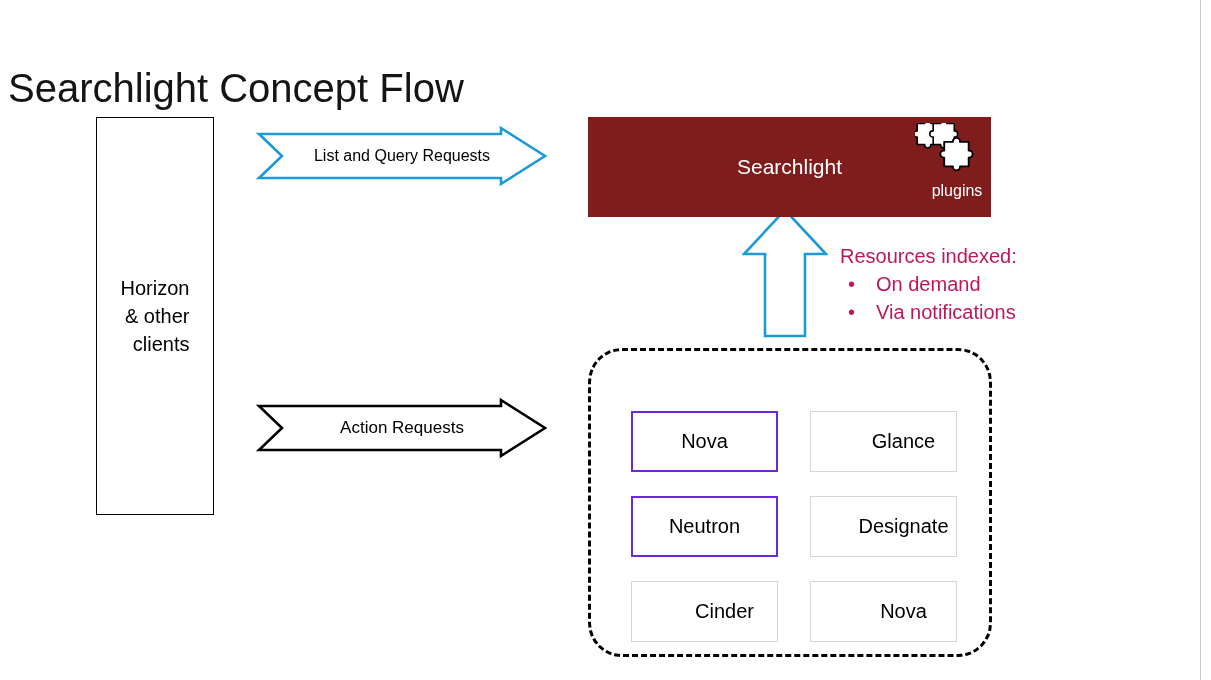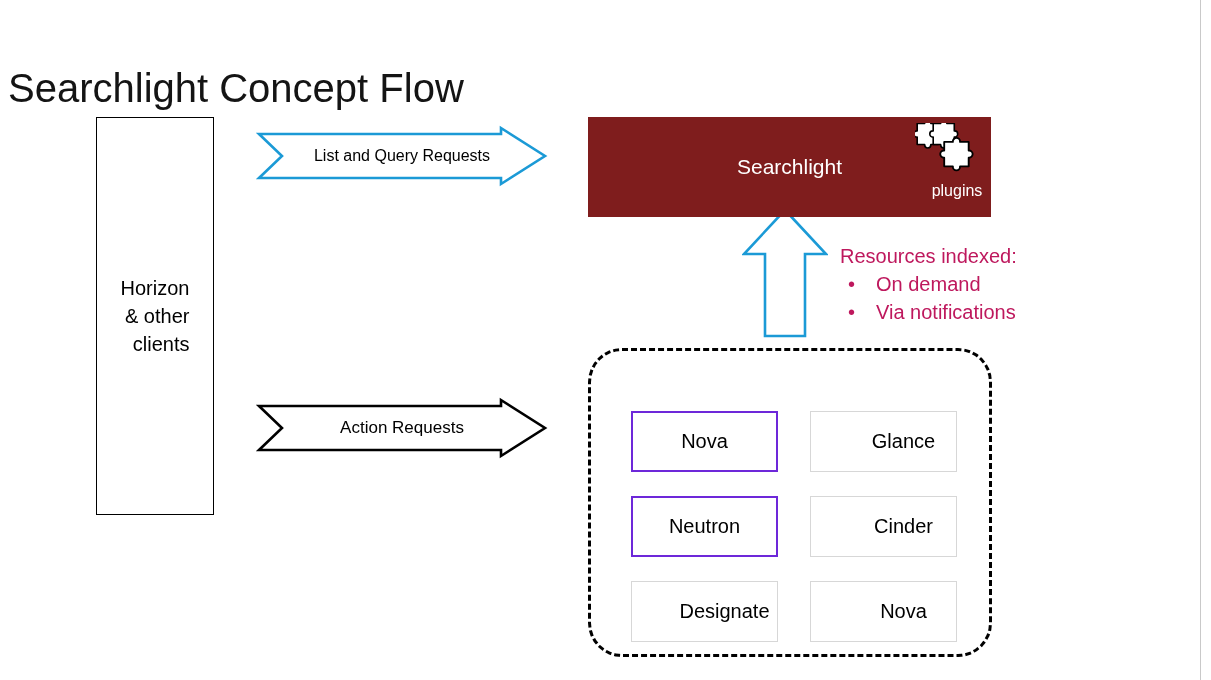--- a/index.html
+++ b/index.html
@@ -170,24 +170,24 @@
       <div class="svc strong">
         <span>Nova</span>
       </div>
       <div class="svc light">
         <span>Glance</span>
       </div>
       <div class="svc strong">
         <span>Neutron</span>
       </div>
       <div class="svc light">
-        <span>Cinder</span>
+        <span>Designate</span>
       </div>
       <div class="svc light">
-        <span>Designate</span>
+        <span>Cinder</span>
       </div>
       <div class="svc light">
         <span>Nova</span>
       </div>
     </div>
   </div>
 
   <div class="edge-rule"></div>
 
 </div>

